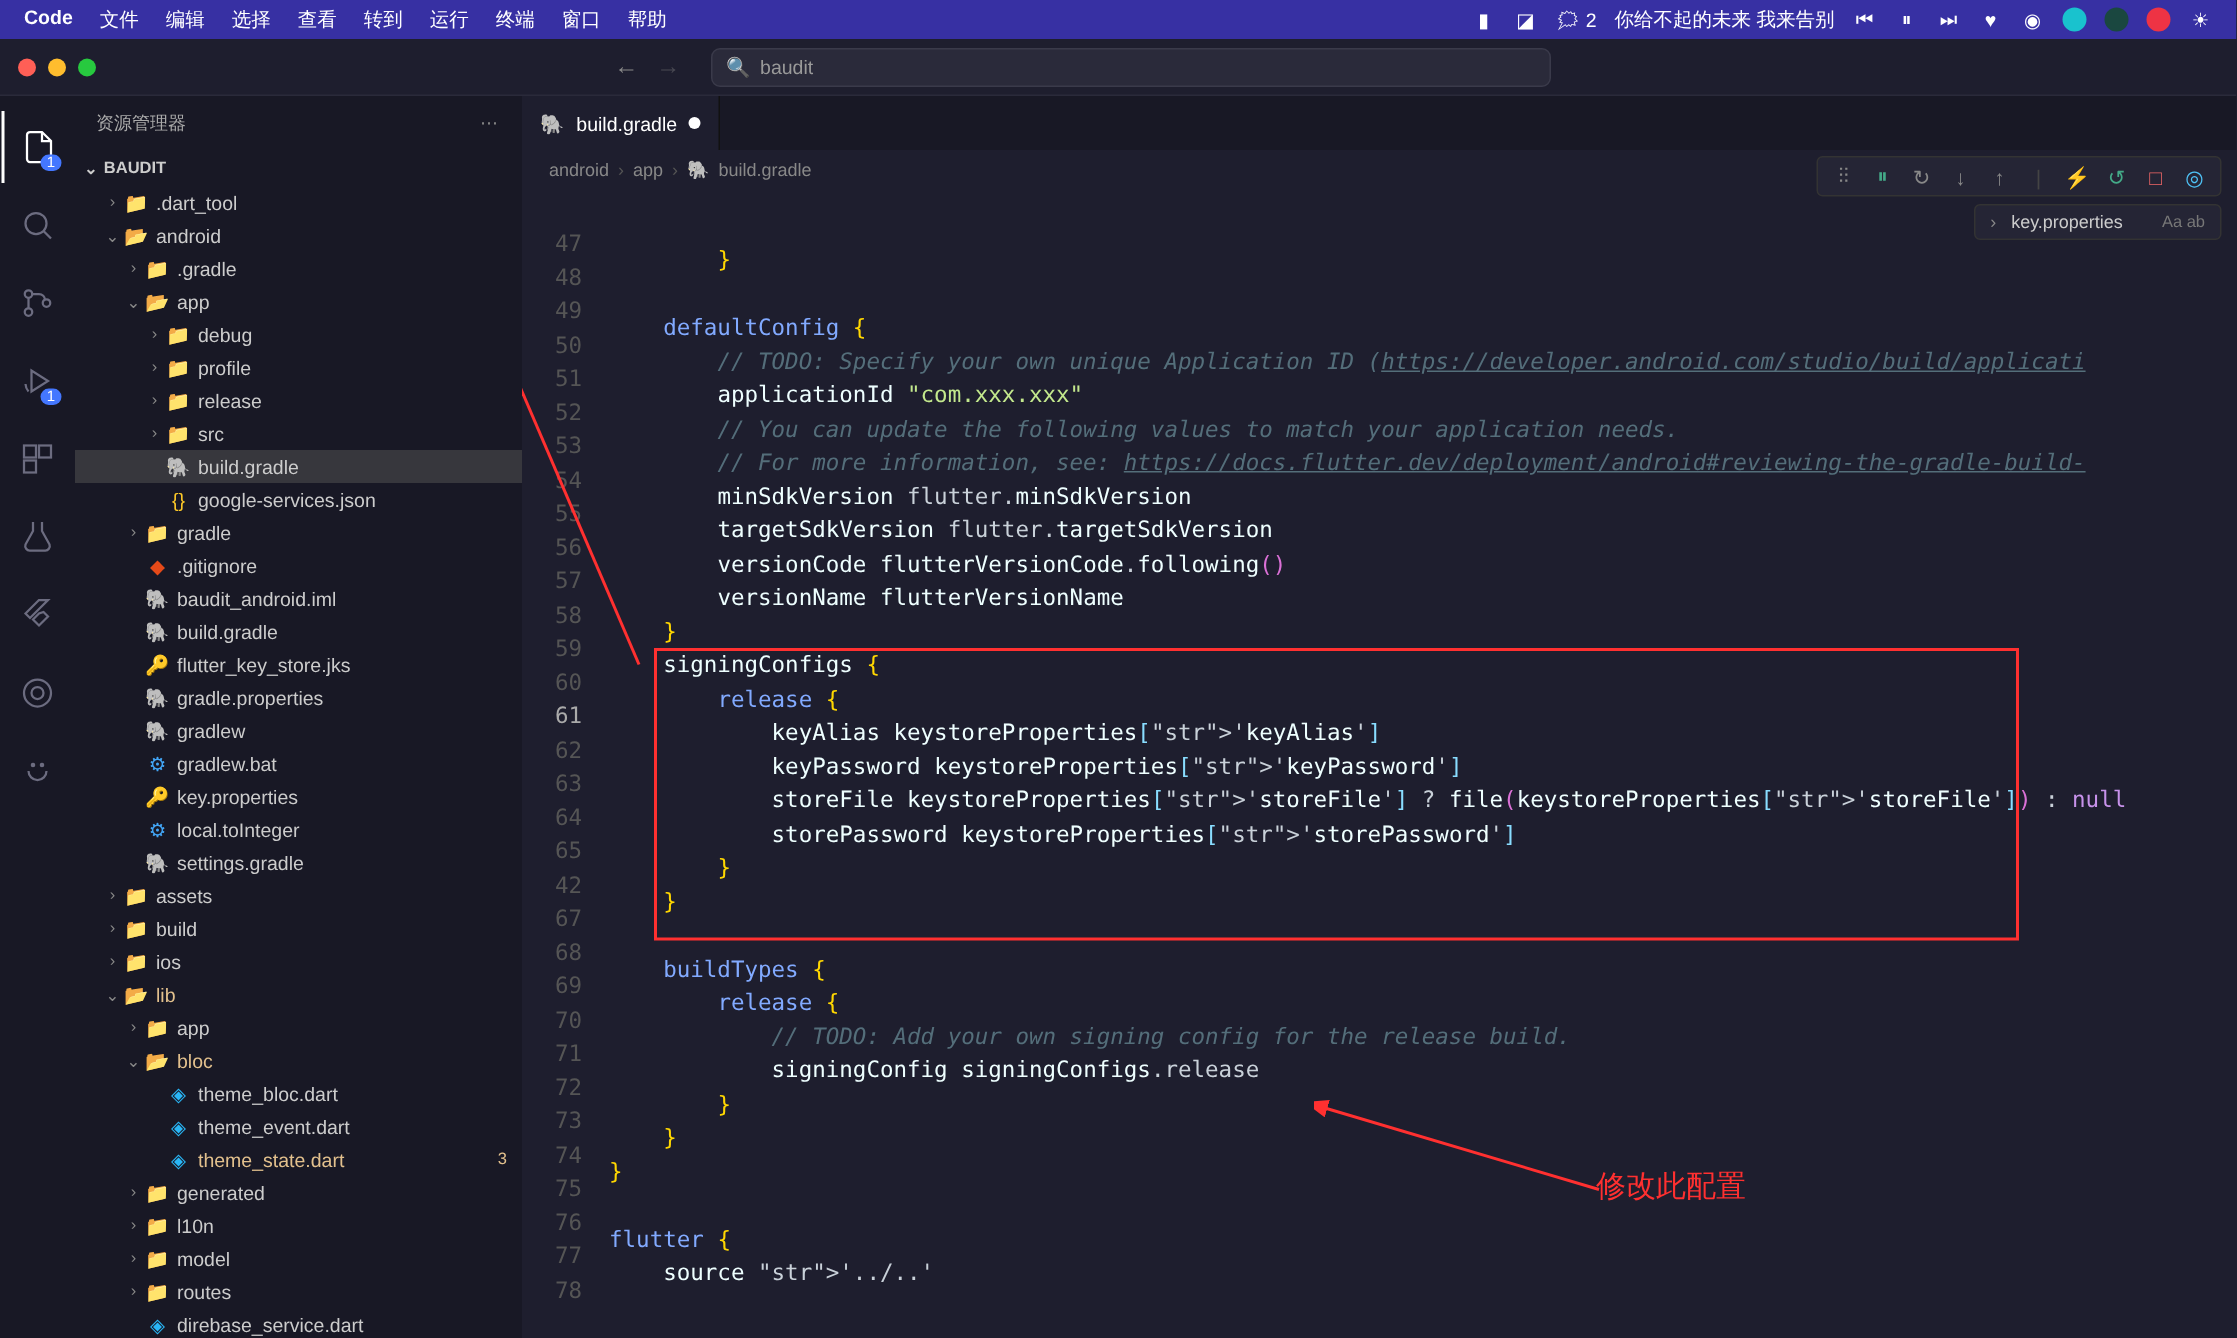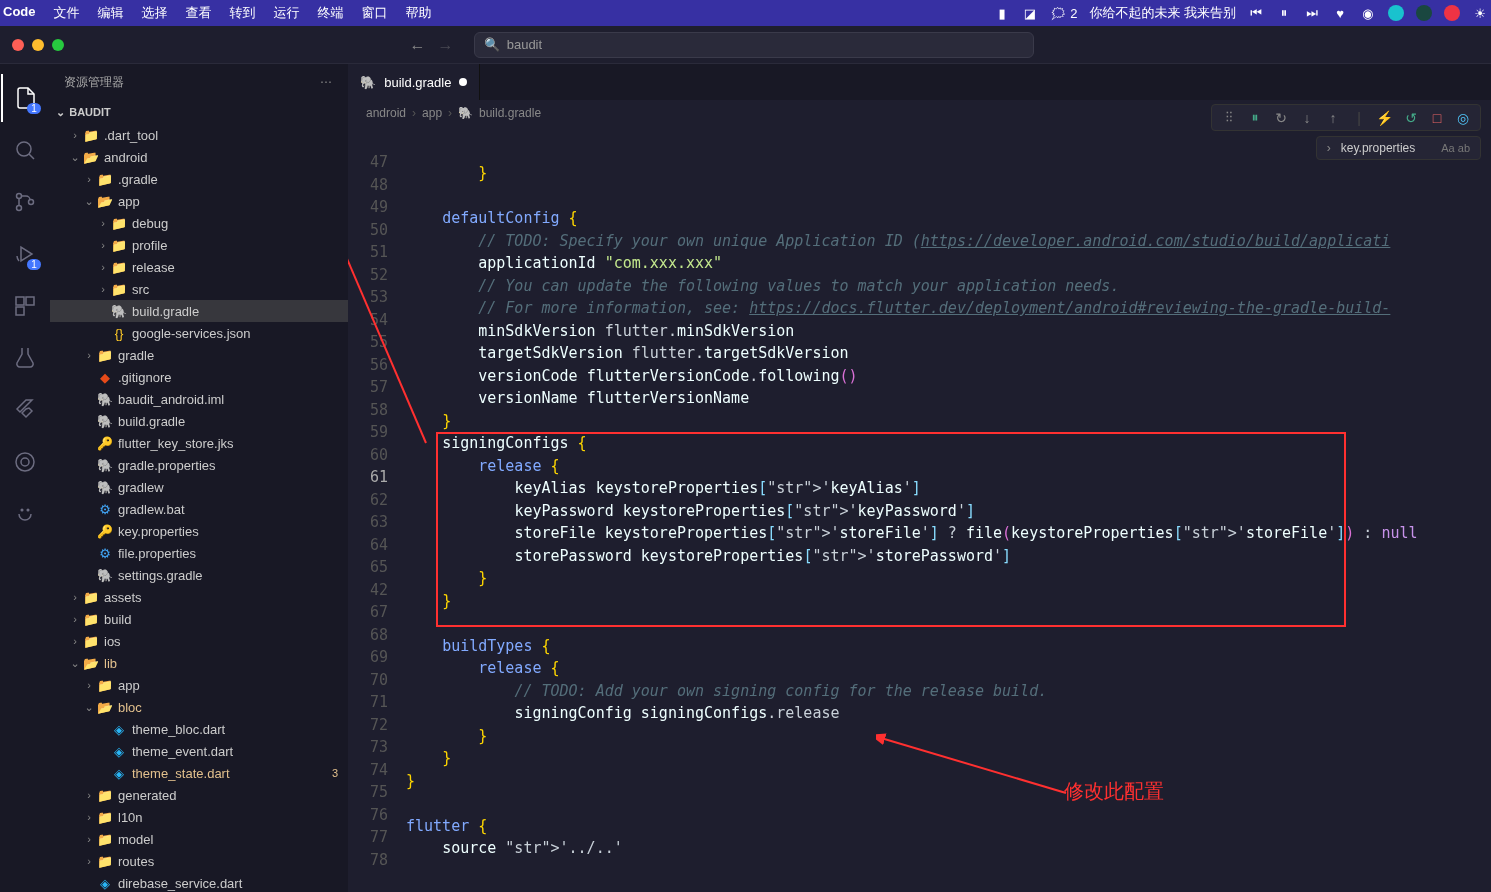--- a/index.html
+++ b/index.html
@@ -1,19 +1,19 @@
 <!DOCTYPE html>
 <html><head>
 <meta charset="utf-8">
 <style>
 * { margin: 0; padding: 0; box-sizing: border-box; }
 body { font-family: -apple-system, "Helvetica Neue", sans-serif; background: #1e1e2e; color: #ccc; width: 1491px; height: 892px; overflow: hidden; }
 
 
-.menubar { height: 26px; background: #3730a3; display: flex; align-items: center; padding: 0 3px; color: #fff; font-size: 13px; }
+.menubar { height: 26px; background: #3730a3; display: flex; align-items: center; padding: 0 16px; color: #fff; font-size: 13px; }
 .menubar .left { display: flex; gap: 18px; }
 .menubar .right { margin-left: auto; display: flex; align-items: center; gap: 12px; }
 .menubar .status-icon { width: 16px; height: 16px; display: inline-flex; align-items: center; justify-content: center; }
 
 
 .titlebar { height: 38px; background: #1e1e2e; display: flex; align-items: center; padding: 0 12px; border-bottom: 1px solid #2a2a3a; }
 .traffic { display: flex; gap: 8px; margin-right: 20px; }
 .traffic span { width: 12px; height: 12px; border-radius: 50%; }
 .traffic .r { background: #ff5f56; }
 .traffic .y { background: #ffbd2e; }
@@ -313,21 +313,21 @@
           <span class="label">gradlew.bat</span>
         </div>
         <div class="tree-item" style="padding-left: 32px;">
           <span class="chev"></span>
           <span class="icon key-icon">🔑</span>
           <span class="label">key.properties</span>
         </div>
         <div class="tree-item" style="padding-left: 32px;">
           <span class="chev"></span>
           <span class="icon gear-icon">⚙</span>
-          <span class="label">file.properties</span>
+          <span class="label">local.toInteger</span>
         </div>
         <div class="tree-item" style="padding-left: 32px;">
           <span class="chev"></span>
           <span class="icon gradle-icon">🐘</span>
           <span class="label">settings.gradle</span>
         </div>
         <div class="tree-item" style="padding-left: 18px;">
           <span class="chev">›</span>
           <span class="icon folder-icon yellow">📁</span>
           <span class="label">assets</span>

